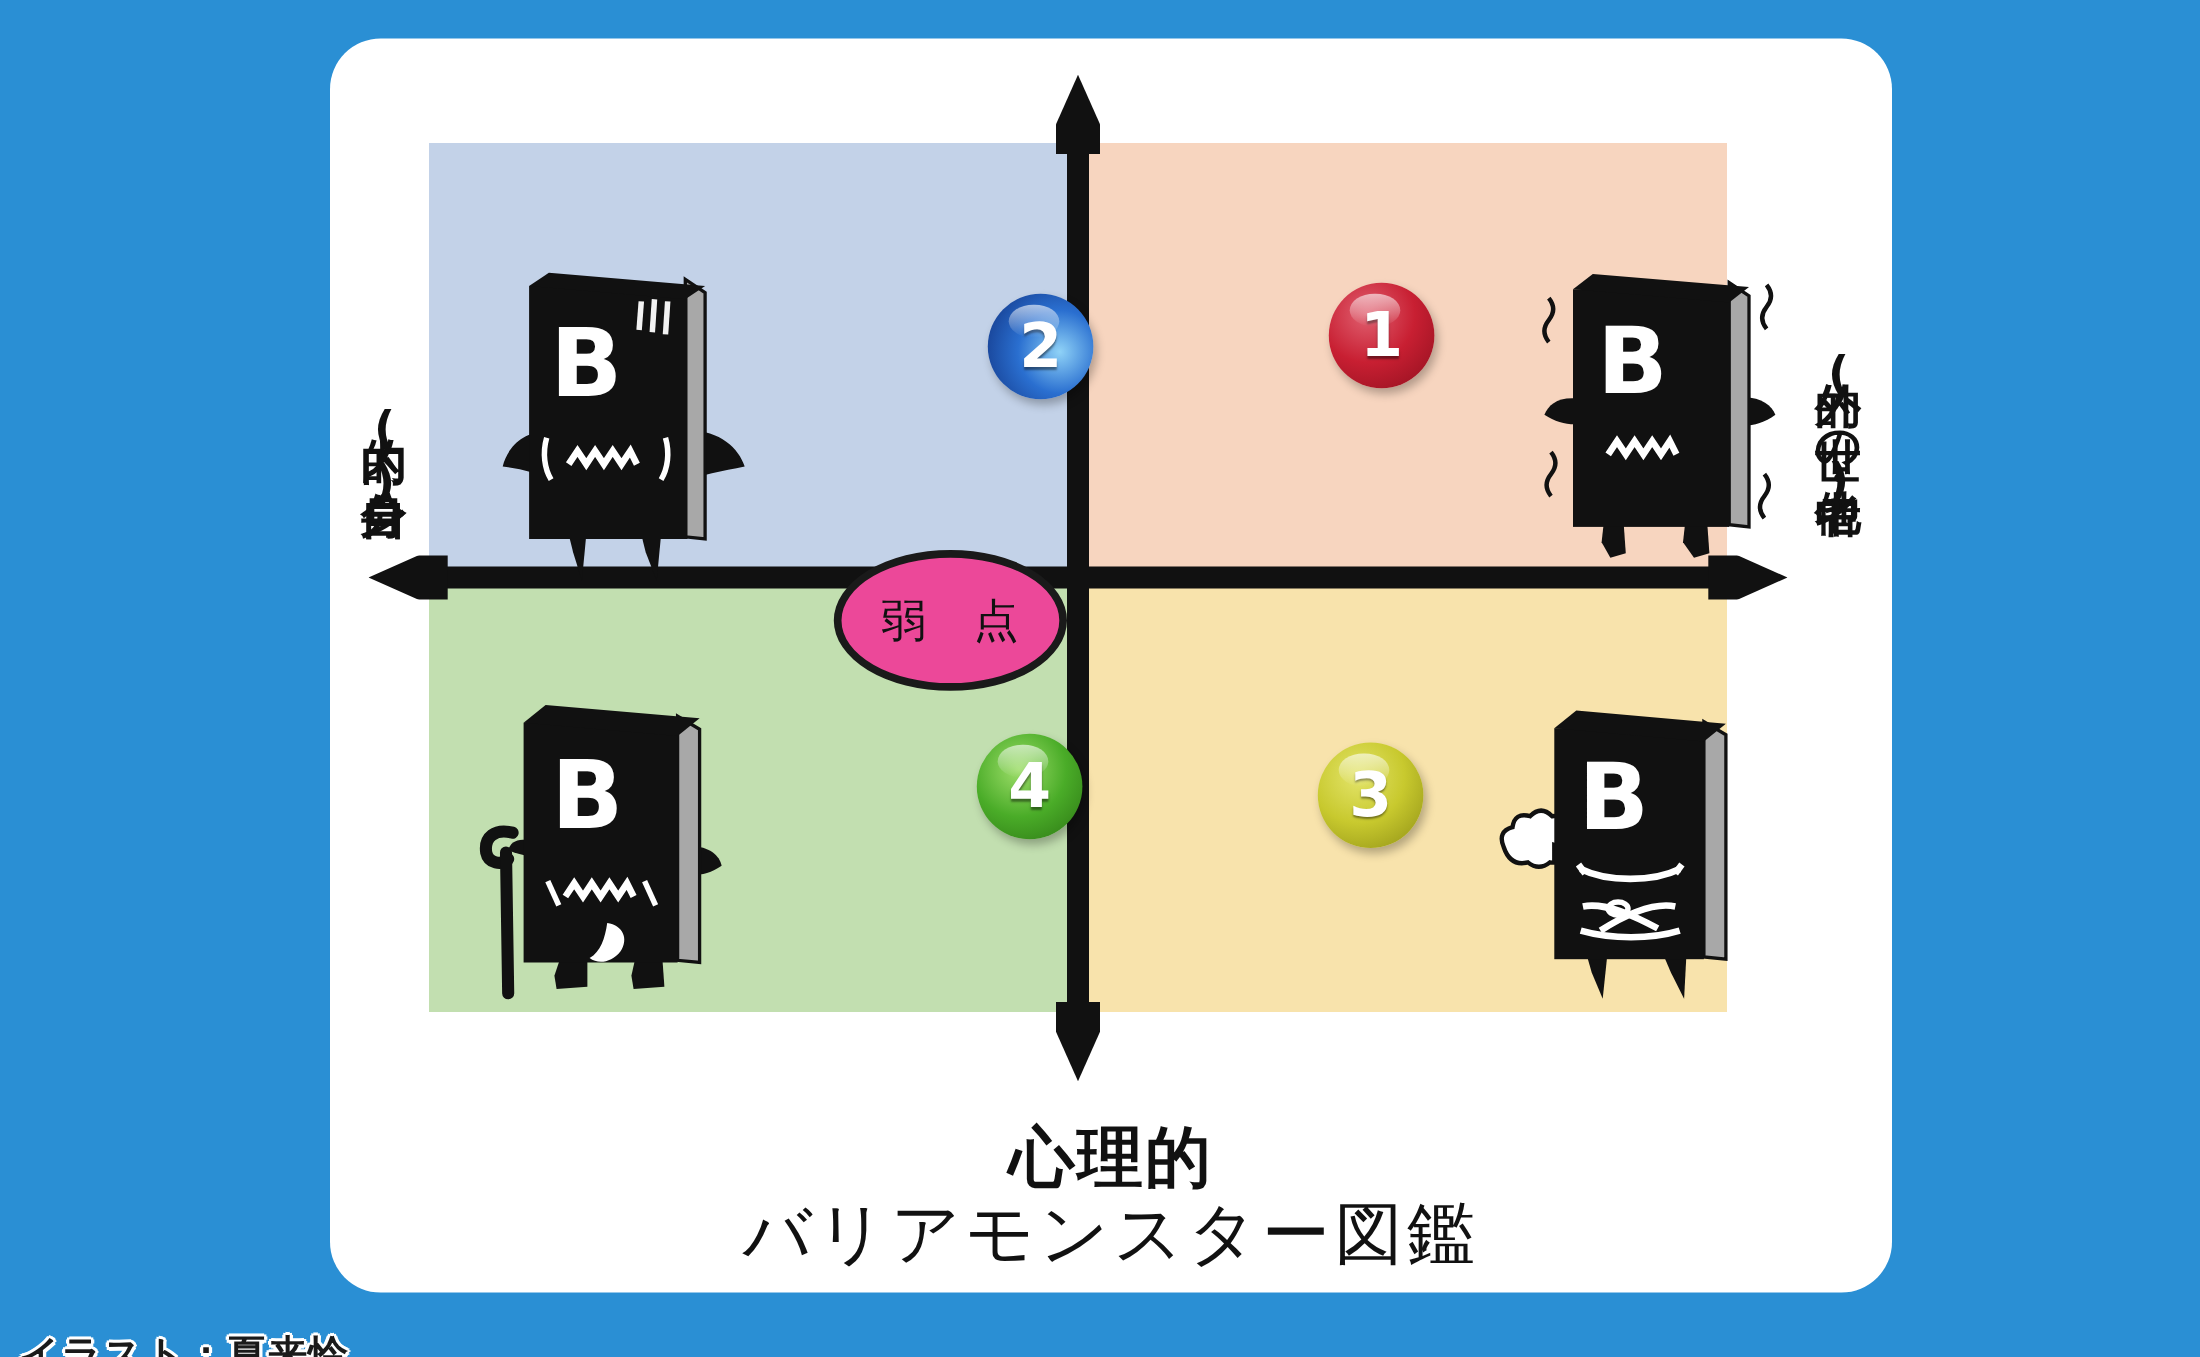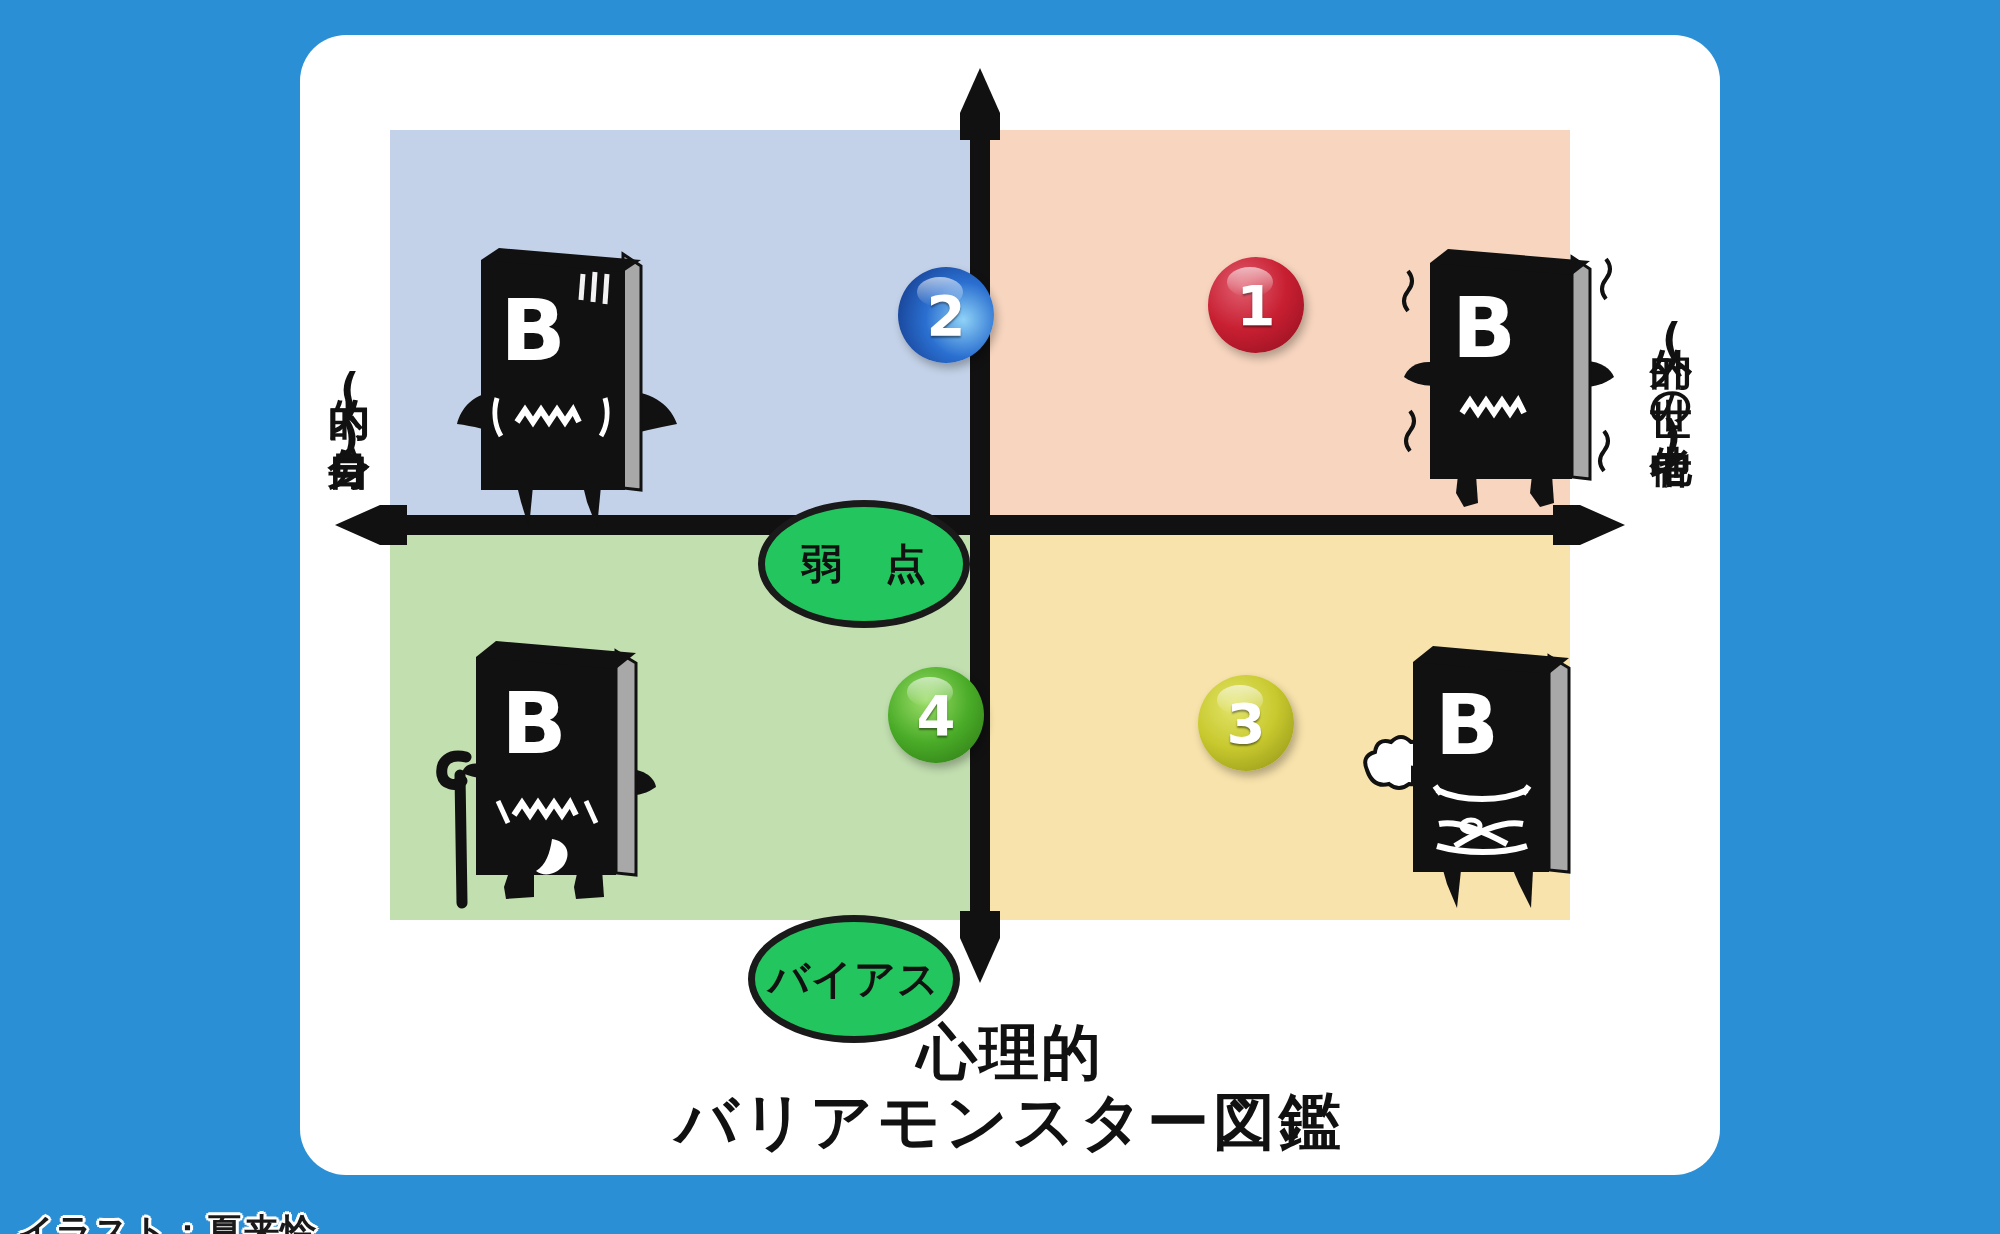--- a/index.html
+++ b/index.html
@@ -65,25 +65,25 @@
 
   
   #axis-h, #axis-v { position: absolute; }
   #axis-h { left: -55px; top: 50%; width: 1290px; height: 40px; margin-top: -20px; }
   #axis-v { left: 50%;  top: -62px; width: 40px; height: 915px; margin-left: -20px; }
 
   
   .bubble {
     position: absolute;
     width: 212px; height: 128px;
-    background: #22c55e;
+    background: #ec4899;
     border: 7px solid #1a1a1a;
     border-radius: 50%;
     display: flex; align-items: center; justify-content: center;
-    font-weight: 700; font-size: 41px; color: #111;
+    font-weight: 400; font-size: 41px; color: #111;
     letter-spacing: 1px;
     z-index: 6;
     white-space: nowrap;
   }
   #bub-1 { left: 758px; top: 370px; }   
   #bub-2 { left: 368px; top: 370px; }   
   #bub-3 { left: 748px; top: 785px; }   
   #bub-4 { left: 358px; top: 785px; }   
 
   
@@ -121,21 +121,21 @@
   #mon-3 { left: 965px;  top: 490px;  width: 250px; height: 290px; }
   #mon-4 { left: 40px;   top: 495px;  width: 250px; height: 290px; }
 
   
   #main-title {
     position: absolute;
     left: 0; right: 0;
     top: 1045px;
     text-align: center;
     font-size: 62px;
-    font-weight: 700;
+    font-weight: 400;
     color: #111;
     letter-spacing: 4px;
   }
 
   
   #credit {
     position: absolute;
     left: 18px; top: 1168px;
     font-size: 36px;
     font-weight: 700;
@@ -281,21 +281,20 @@
       <polygon points="1290,20 1218,-12 1218,52" fill="#111"></polygon>
     </svg>
 
     <svg id="axis-v" viewBox="0 0 40 915">
       <line x1="20" y1="62" x2="20" y2="853" stroke="#111" stroke-width="20"></line>
       <polygon points="20,0 -12,72 52,72" fill="#111"></polygon>
       <polygon points="20,915 -12,843 52,843" fill="#111"></polygon>
     </svg>
 
     <div class="bubble" id="bub-2">弱　点</div>
-    <div class="bubble" id="bub-4">バイアス</div>
 
     <div class="sphere" id="sph-2">2</div>
     <div class="sphere" id="sph-1">1</div>
     <div class="sphere" id="sph-4">4</div>
     <div class="sphere" id="sph-3">3</div>
 
   </div>
 
   <div id="main-title">バリアモンスター図鑑</div>
 

